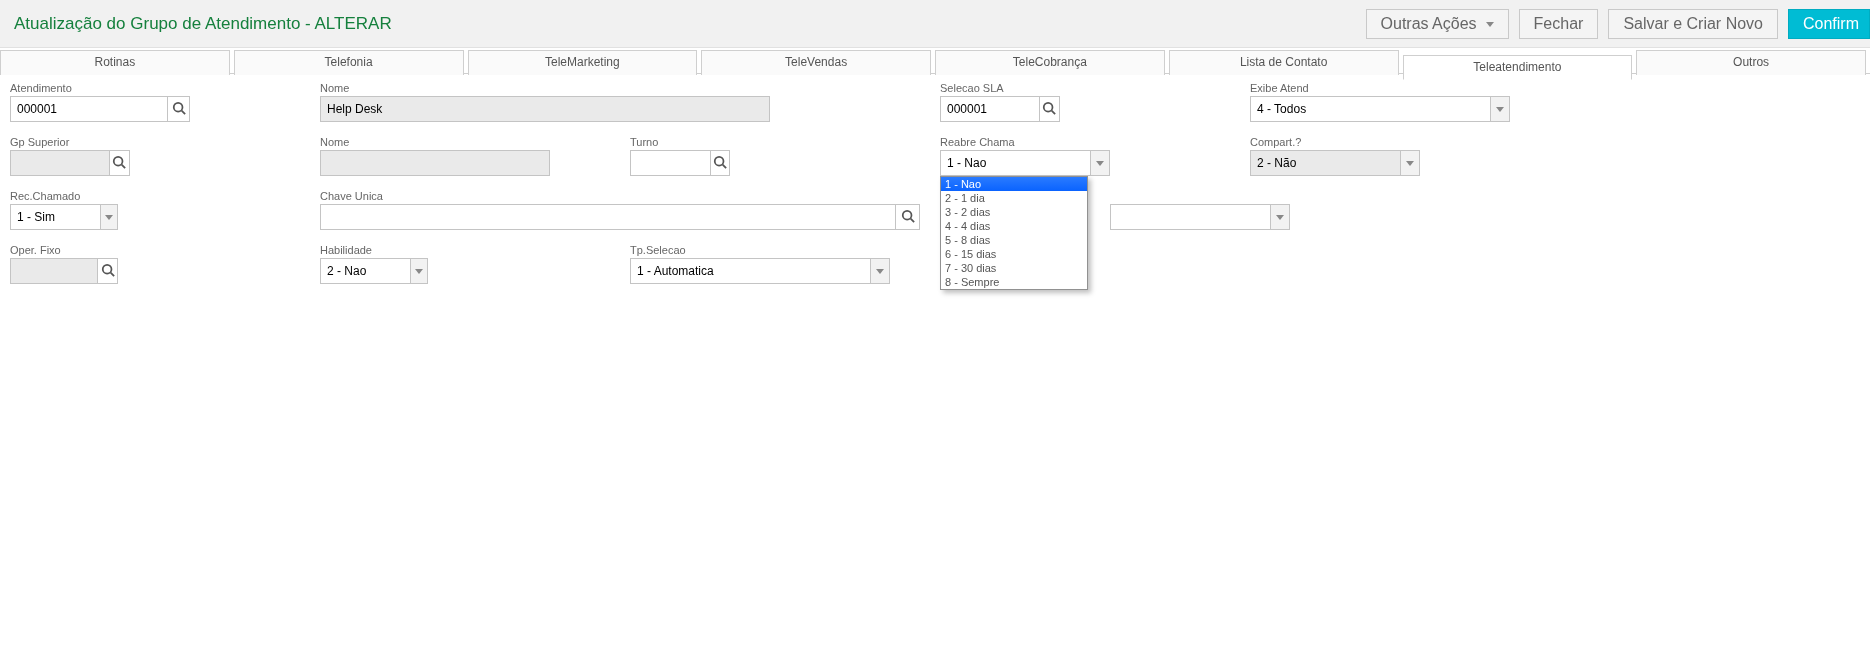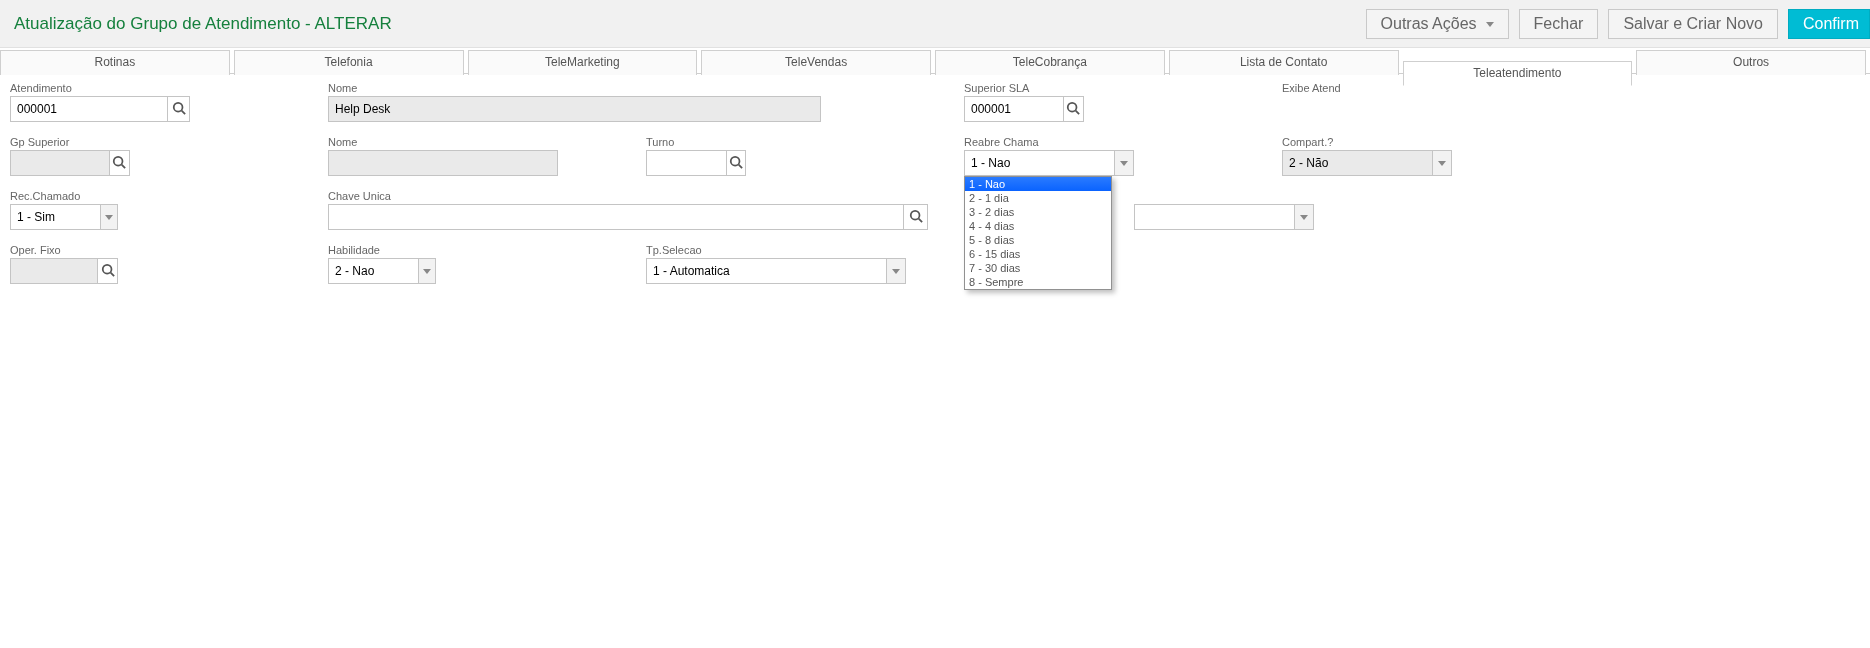--- a/index.html
+++ b/index.html
@@ -71,32 +71,31 @@
     margin-right: 4px;
     color: #555;
     cursor: pointer;
     position: relative;
     top: 2px;
   }
   .tab.active {
     background: #fff;
     font-weight: normal;
     position: relative;
-    top: 13px;
+    top: 7px;
     border-bottom: 1px solid #fff;
   }
   
   .form {
     padding: 8px 10px;
     position: relative;
   }
   .row {
     display: grid;
     grid-template-columns: 310px 310px 310px 310px 310px;
-    column-gap: 8px;
     margin-bottom: 14px;
   }
   
   .col-start-1 { grid-column-start:1; }
   .col-start-2 { grid-column-start:2; }
   .col-start-3 { grid-column-start:3; }
   .col-start-4 { grid-column-start:4; }
   .col-start-5 { grid-column-start:5; }
 
   .field-label {
@@ -163,21 +162,21 @@
   }
   .dropdown .opt.selected {
     background:#0a63ff;
     background:linear-gradient(#2a7bff,#0a63ff);
     color:#fff;
   }
 
   
   .w-180 { width:180px; }
   .w-130 { width:108px; }
-  .w-450 { width:493px; }
+  .w-450 { width:450px; }
   .w-260 { width:260px; }
   .w-120 { width:120px; }
   .w-100 { width:100px; }
   .w-170 { width:170px; }
   .w-600 { width:600px; }
   .span-2 { grid-column: span 2; }
 
 </style>
 </head>
 <body>
@@ -227,35 +226,41 @@
               </svg>
           </span>
         </div>
       </div>
     </div>
     <div class="col-start-2 span-2">
       <span class="field-label">Nome</span>
       <input class="input readonly w-450" readonly="" value="Help Desk" style="">
     </div>
     <div class="col-start-4">
-      <span class="field-label">Superior SLA</span>
+      <span class="field-label">Selecao SLA</span>
       <div class="lookup w-120">
         <input class="input" value="000001" style="">
         <div class="search-btn">
           <span class="search-icon">
             <svg viewBox="0 0 16 16" fill="none" stroke="currentColor" stroke-width="2">
                 <circle cx="7" cy="7" r="5"></circle>
                 <line x1="11" y1="11" x2="15" y2="15"></line>
               </svg>
           </span>
         </div>
       </div>
     </div>
     <div class="col-start-5">
       <span class="field-label">Exibe Atend</span>
+      <div class="combo w-260">
+        <input class="input" value="4 - Todos" style="">
+        <div class="arrow">
+            <span class="caret"></span>
+          </div>
+      </div>
     </div>
   </div>
 
   <div class="row">
     <div class="col-start-1">
       <span class="field-label">Gp Superior</span>
       <div class="lookup w-120">
         <input class="input readonly" readonly="" value="" style="">
         <div class="search-btn">
           <span class="search-icon">

